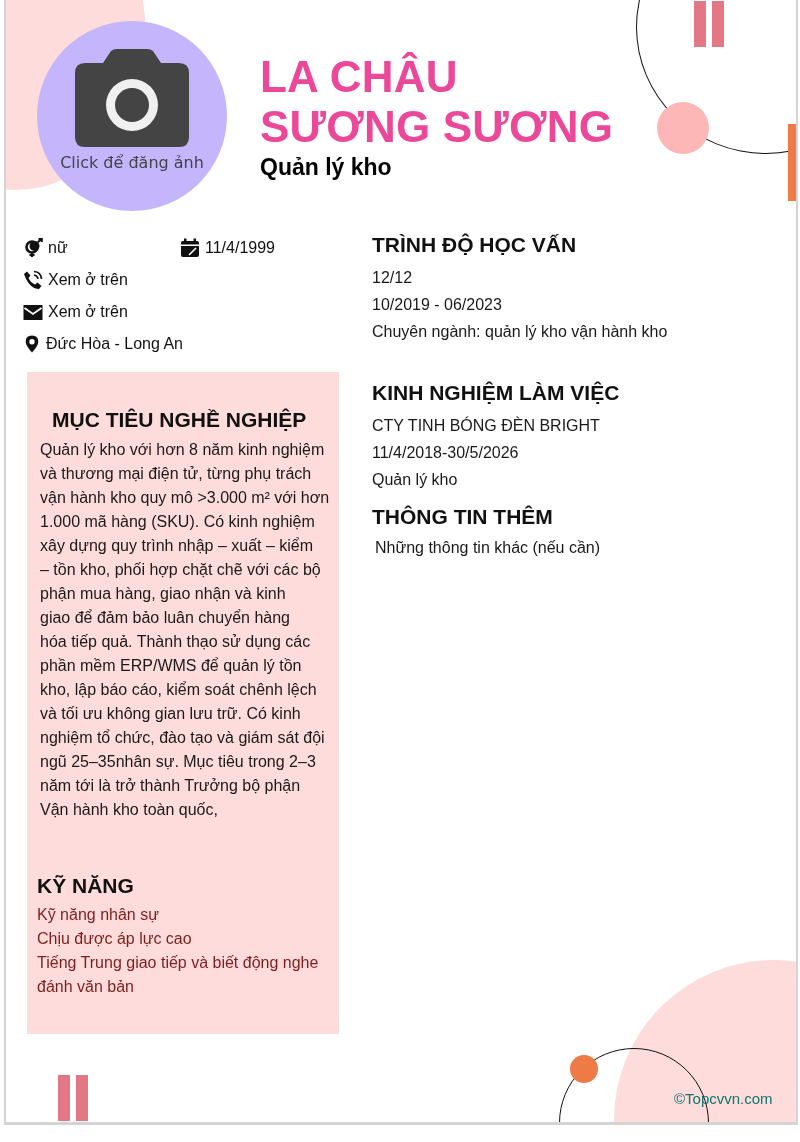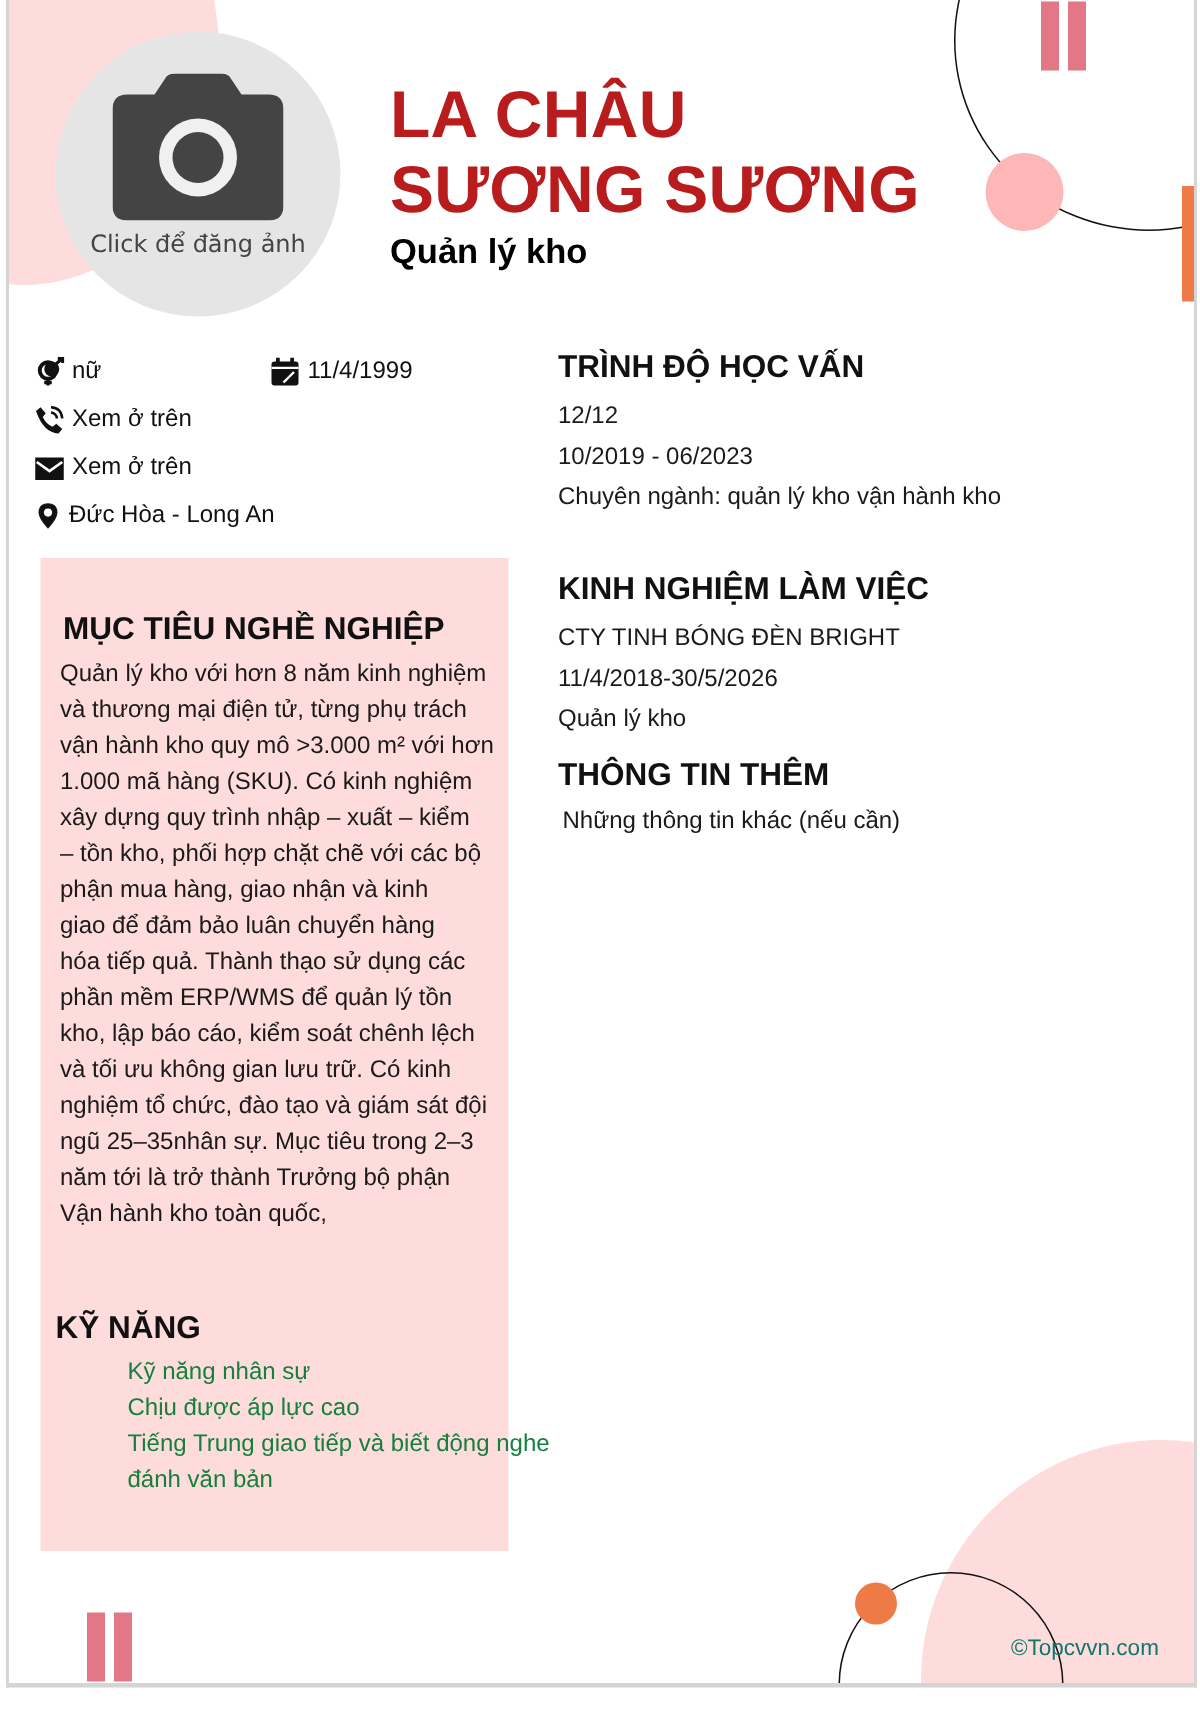--- a/index.html
+++ b/index.html
@@ -10,37 +10,37 @@
   .pink-blob-tl { left:-120px; top:-120px; width:260px; height:310px; border-radius:50%; background:#fddcdb; }
   .circle-outline-tr { left:630px; top:-100px; width:260px; height:254px; border:1.3px solid #111; border-radius:50%; box-sizing:border-box; }
   .pink-dot-tr { left:651px; top:102px; width:52px; height:52px; border-radius:50%; background:#fdb7b6; }
   .bar-pink { width:12px; height:46px; background:#e27785; }
   .orange-bar-r { left:782px; top:124px; width:10px; height:77px; background:#ee7b45; }
   .pink-blob-br { left:608px; top:960px; width:320px; height:320px; border-radius:50%; background:#fddcdb; }
   .circle-outline-br { left:553px; top:1048px; width:150px; height:150px; border:1.3px solid #111; border-radius:50%; box-sizing:border-box; }
   .orange-dot-br { left:564px; top:1055px; width:28px; height:28px; border-radius:50%; background:#ee7b45; }
 
   
-  .avatar { left:31px; top:21px; width:190px; height:190px; border-radius:50%; background:#e5e5e5; }
+  .avatar { left:31px; top:21px; width:190px; height:190px; border-radius:50%; background:#c4b5fd; }
   .camera { position:absolute; left:38px; top:28px; width:114px; height:98px; }
   .avatar-label { position:absolute; left:0; width:190px; top:132px; text-align:center; font-family:"DejaVu Sans", sans-serif; font-size:16px; color:#444; }
 
   
-  .name { left:254px; top:52px; font-weight:bold; font-size:44px; line-height:50px; letter-spacing:0.2px; color:#b91c1c; }
+  .name { left:254px; top:52px; font-weight:bold; font-size:44px; line-height:50px; letter-spacing:0.2px; color:#ec4899; }
   .job-title { left:254px; top:154px; font-weight:bold; font-size:23px; color:#000; }
 
   
   .contact-row { position:absolute; display:flex; align-items:center; font-size:16px; color:#111; }
   .contact-row svg { width:20px; height:20px; margin-right:5px; flex:none; }
 
   
   .pink-box { left:21px; top:372px; width:312px; height:662px; background:#fddcdb; }
   .section-h { position:absolute; font-weight:bold; font-size:21px; color:#111; margin:0; white-space:nowrap; }
   .para { position:absolute; font-size:16px; line-height:24px; color:#1a1a1a; }
-  .list-line { font-size:16px; line-height:24px; color:#15803d;margin-left:48px; }
+  .list-line { font-size:16px; line-height:24px; color:#7f1d1d; }
 
   .copyright { left:668px; top:1090px; font-size:15px; color:#0f766e; }
 </style>
 </head>
 <body>
 
 <div class="page">
 
   <div class="abs pink-blob-tl"></div>
   <div class="abs circle-outline-tr"></div>
@@ -105,21 +105,21 @@
   <div class="contact-row" style="left:17px;top:334px;justify-content:center;">
     <svg viewBox="0 0 20 20" style="width:18px;">
       <path d="M10 0.5 Q17 0.5 17 7.5 Q17 12 10 19.5 Q3 12 3 7.5 Q3 0.5 10 0.5 Z" fill="#111"></path>
       <circle cx="10" cy="7.5" r="3" fill="#fff"></circle>
     </svg>
     <span>Đức Hòa - Long An</span>
   </div>
 
   <div class="abs pink-box"></div>
 
-  <h2 class="section-h" style="left:36px;top:408px;">MỤC TIÊU NGHỀ NGHIỆP</h2>
+  <h2 class="section-h" style="left:46px;top:408px;">MỤC TIÊU NGHỀ NGHIỆP</h2>
   <div class="para" style="left:34px;top:438px;">
     <div>Quản lý kho với hơn 8 năm kinh nghiệm</div>
     <div>và thương mại điện tử, từng phụ trách</div>
     <div>vận hành kho quy mô &gt;3.000 m² với hơn</div>
     <div>1.000 mã hàng (SKU). Có kinh nghiệm</div>
     <div>xây dựng quy trình nhập – xuất – kiểm</div>
     <div>– tồn kho, phối hợp chặt chẽ với các bộ</div>
     <div>phận mua hàng, giao nhận và kinh</div>
     <div>giao để đảm bảo luân chuyển hàng</div>
     <div>hóa tiếp quả. Thành thạo sử dụng các</div>

